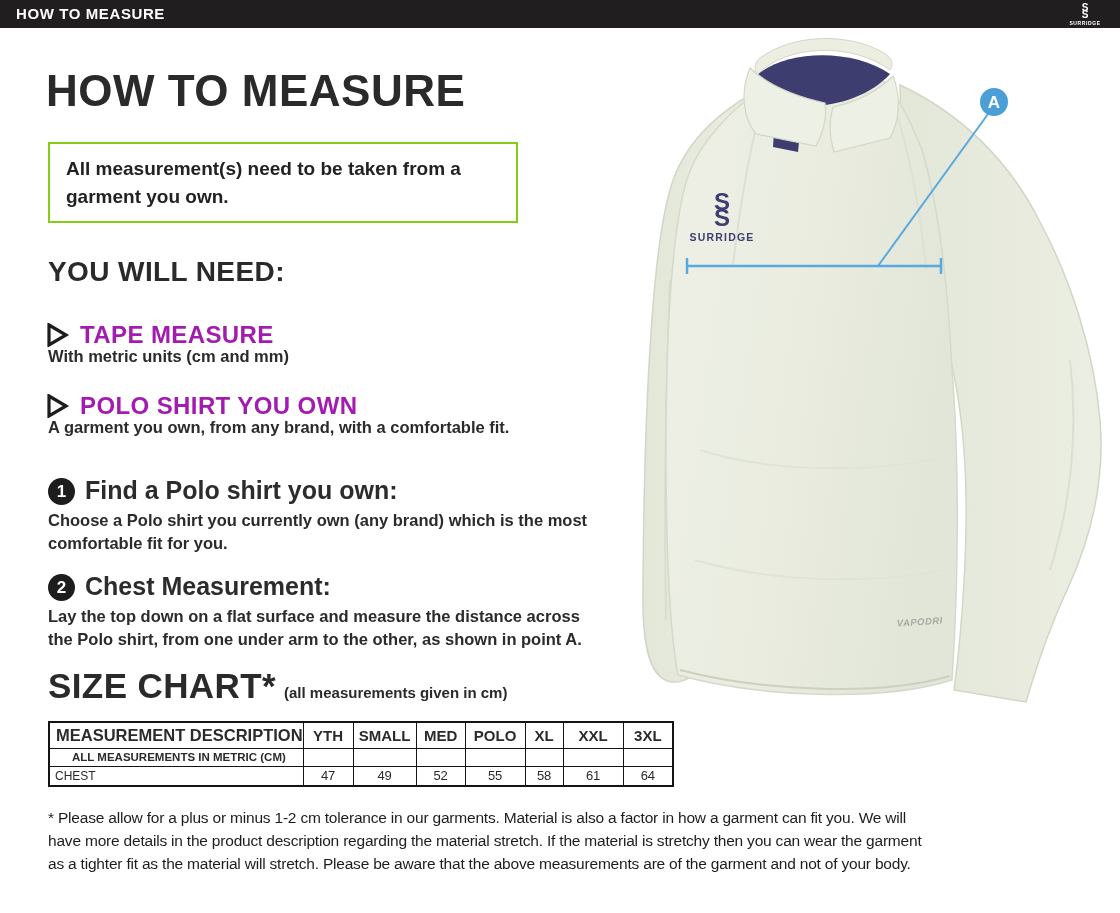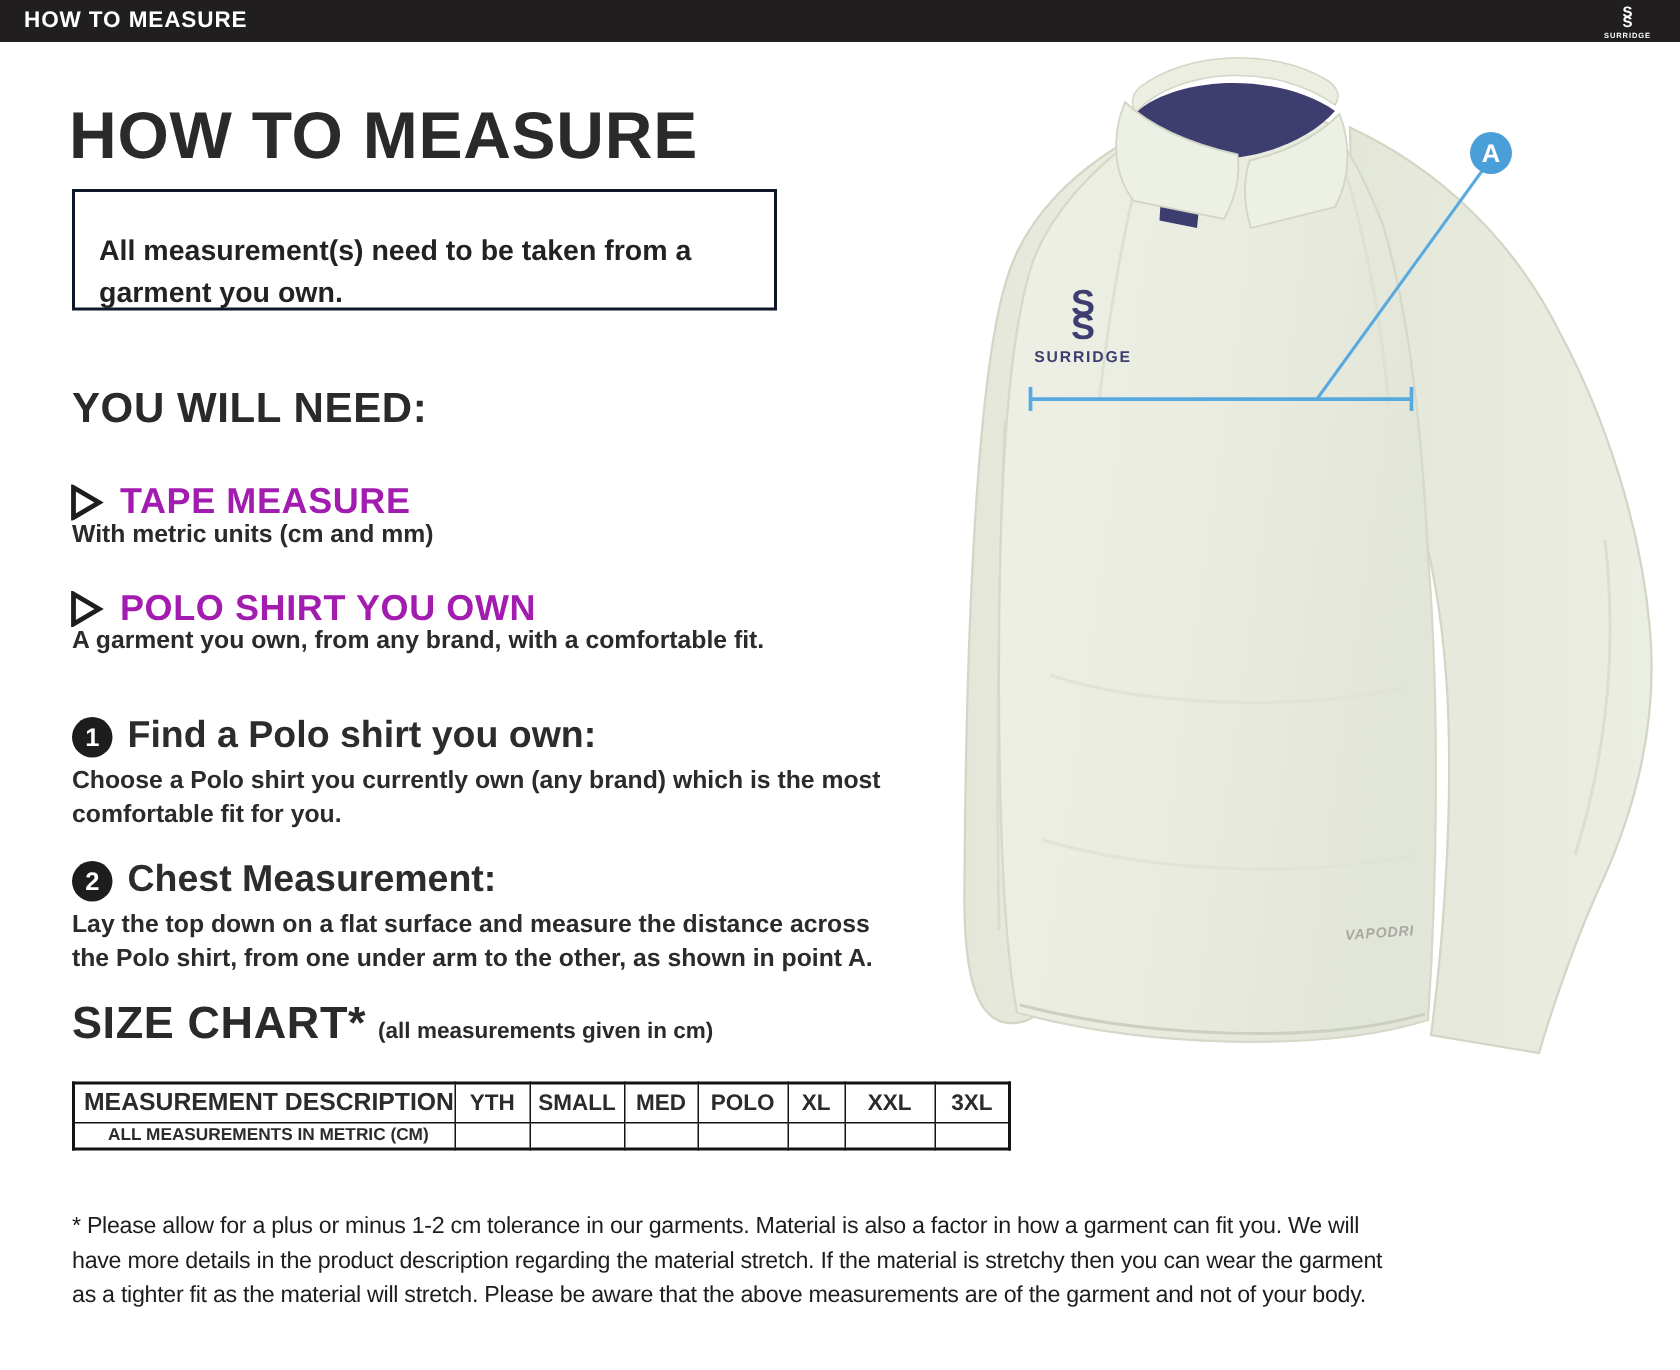--- a/index.html
+++ b/index.html
@@ -10,22 +10,22 @@
 
   
   .topbar { top:0; left:0; width:1120px; height:28px; background:#201e1f; }
   .topbar-title { left:16px; top:0; height:28px; line-height:28px; color:#fff;
                   font-size:15px; font-weight:700; letter-spacing:.6px; }
   .topbar-logo { right:8px; top:1px; width:54px; height:26px; }
 
   
   .h1 { left:46px; top:66px; font-size:44px; font-weight:800; color:#2a2a2a;
         letter-spacing:.5px; white-space:nowrap; }
-  .notice-box { left:48px; top:126px; width:470px; height:81px;
-                border:2px solid #0f172a; padding:26px 16px; }
+  .notice-box { left:48px; top:142px; width:470px; height:81px;
+                border:2px solid #84cc16; padding:11px 16px; }
   .notice-text { font-size:19px; font-weight:700; line-height:28px; color:#222; }
 
   .h2 { font-size:28px; font-weight:800; letter-spacing:.4px; color:#2a2a2a; white-space:nowrap; }
   .you-will-need { left:48px; top:256px; }
 
   .need-item-title { font-size:24px; font-weight:700; letter-spacing:.4px; color:#a21caf; white-space:nowrap; }
   .need-item-desc  { font-size:16.5px; font-weight:700; color:#2b2b2b; white-space:nowrap; }
   .tri-icon { width:24px; height:24px; display:block; }
 
   .step-circle { width:27px; height:27px; border-radius:50%; background:#1d1d1d; color:#fff;
@@ -96,21 +96,21 @@
     <div class="abs step-desc" style="left:0; top:33px;">Choose a Polo shirt you currently own (any brand) which is the most comfortable fit for you.</div>
   </div>
 
   <div class="abs" style="left:48px; top:572px;">
     <div class="abs step-circle" style="left:0; top:2px;">2</div>
     <div class="abs step-title" style="left:37px; top:0;">Chest Measurement:</div>
     <div class="abs step-desc" style="left:0; top:33px;">Lay the top down on a flat surface and measure the distance across the Polo shirt, from one under arm to the other, as shown in point A.</div>
   </div>
 
   <div class="abs h2 size-chart-head">
-    <span style="font-size:30px;">SIZE CHART*</span><span class="size-chart-sub">(all measurements given in cm)</span>
+    <span style="font-size:35px;">SIZE CHART*</span><span class="size-chart-sub">(all measurements given in cm)</span>
   </div>
 
   <table class="abs size-table">
     <colgroup>
       <col style="width:232px">
         <col style="width:50px">
         <col style="width:63px">
         <col style="width:49px">
       <col style="width:60px">
         <col style="width:38px">
@@ -131,20 +131,30 @@
     <tr class="mrow">
       <td>ALL MEASUREMENTS IN METRIC (CM)</td>
       <td></td>
       <td></td>
       <td></td>
       <td></td>
       <td></td>
       <td></td>
       <td></td>
     </tr>
+    <tr class="crow">
+      <td class="first">CHEST</td>
+      <td>47</td>
+      <td>49</td>
+      <td>52</td>
+      <td>55</td>
+      <td>58</td>
+      <td>61</td>
+      <td>64</td>
+    </tr>
   </tbody>
     </table>
 
   <div class="abs disclaimer">* Please allow for a plus or minus 1-2 cm tolerance in our garments. Material is also a factor in how a garment can fit you. We will have more details in the product description regarding the material stretch.  If the material is stretchy then you can wear the garment as a tighter fit as the material will stretch.  Please be aware that the above measurements are of the garment and not of your body.</div>
 
   <svg class="abs shirt-wrap" viewBox="0 0 520 680">
     <defs>
       <linearGradient id="cream" x1="0" y1="0" x2="1" y2="0.3">
         <stop offset="0" stop-color="#eef0e6"></stop>
         <stop offset="0.55" stop-color="#e9ecdf"></stop>

